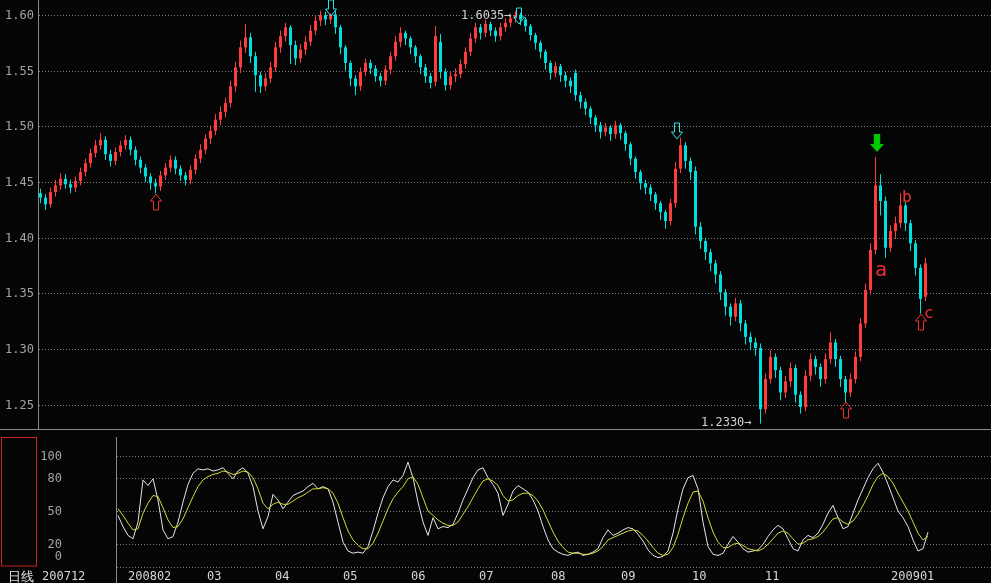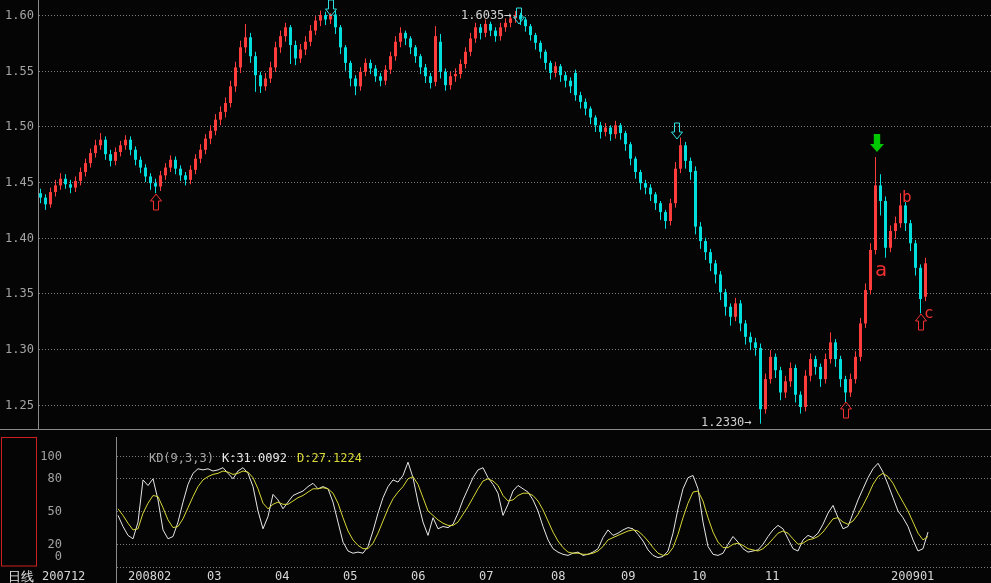--- a/index.html
+++ b/index.html
@@ -434,17 +434,14 @@
         <polygon points="846,402 851.5,409 848.5,409 848.5,418 843.5,418 843.5,409 840.5,409" fill="none" stroke="#f03030" stroke-width="1"></polygon>
         <polygon points="877,152 884,144 880.2,144 880.2,134 873.8,134 873.8,144 870,144" fill="#00c800" stroke="none" stroke-width="1"></polygon>
         <polygon points="921,314 926.5,321 923.5,321 923.5,330 918.5,330 918.5,321 915.5,321" fill="none" stroke="#f03030" stroke-width="1"></polygon>
         <text x="461" y="19" fill="#d0d0d0" font-size="12" font-family="DejaVu Sans Mono, monospace">1.6035→</text>
         <text x="701" y="426" fill="#d0d0d0" font-size="12" font-family="DejaVu Sans Mono, monospace">1.2330→</text>
         <text x="875" y="276" fill="#f03030" font-size="20" font-family="DejaVu Sans Mono, monospace">a</text>
         <text x="902" y="202" fill="#f03030" font-size="16" font-family="DejaVu Sans Mono, monospace">b</text>
         <text x="924" y="318" fill="#f03030" font-size="16" font-family="DejaVu Sans Mono, monospace">c</text>
       </g>
     </svg>
-  <div class="kd-header">
-    <span class="t">KD(9,3,3)</span><span class="k">K:31.0092</span><span class="d">D:27.1224</span>
-  </div>
   <div class="period-label">日线</div>
 </div>
 
 </body></html>

